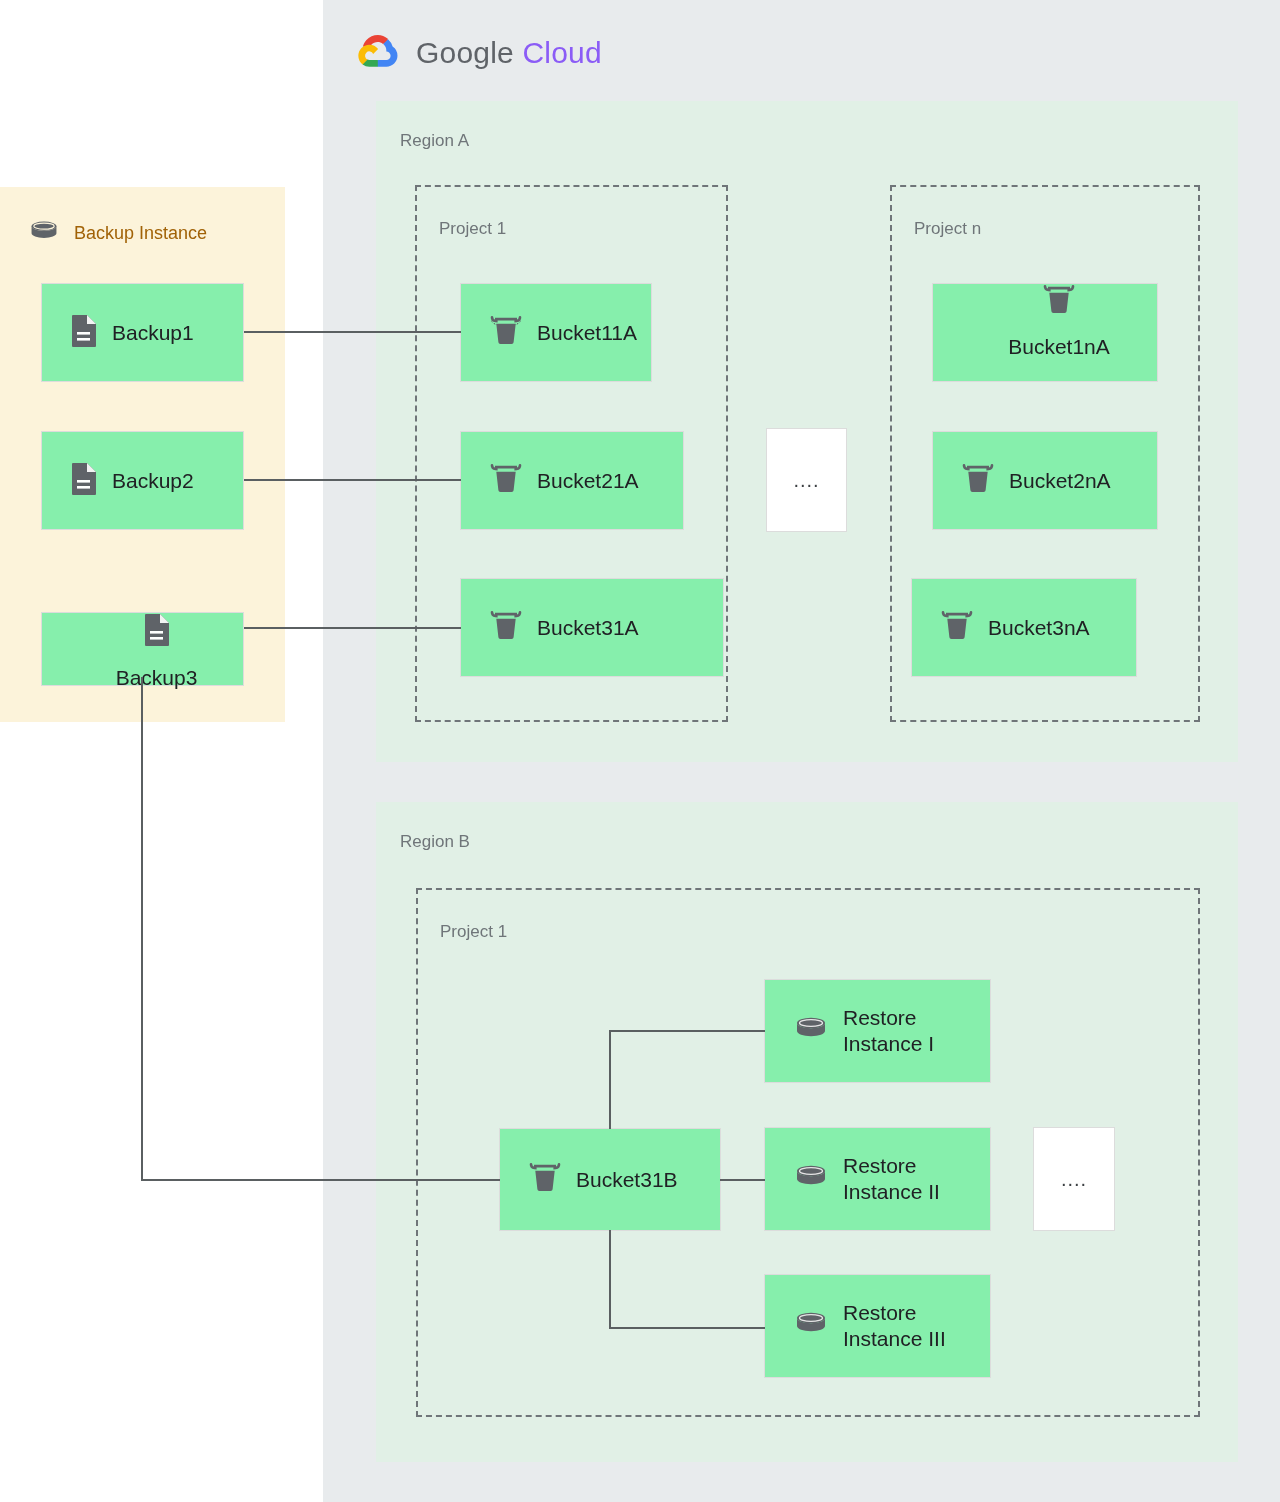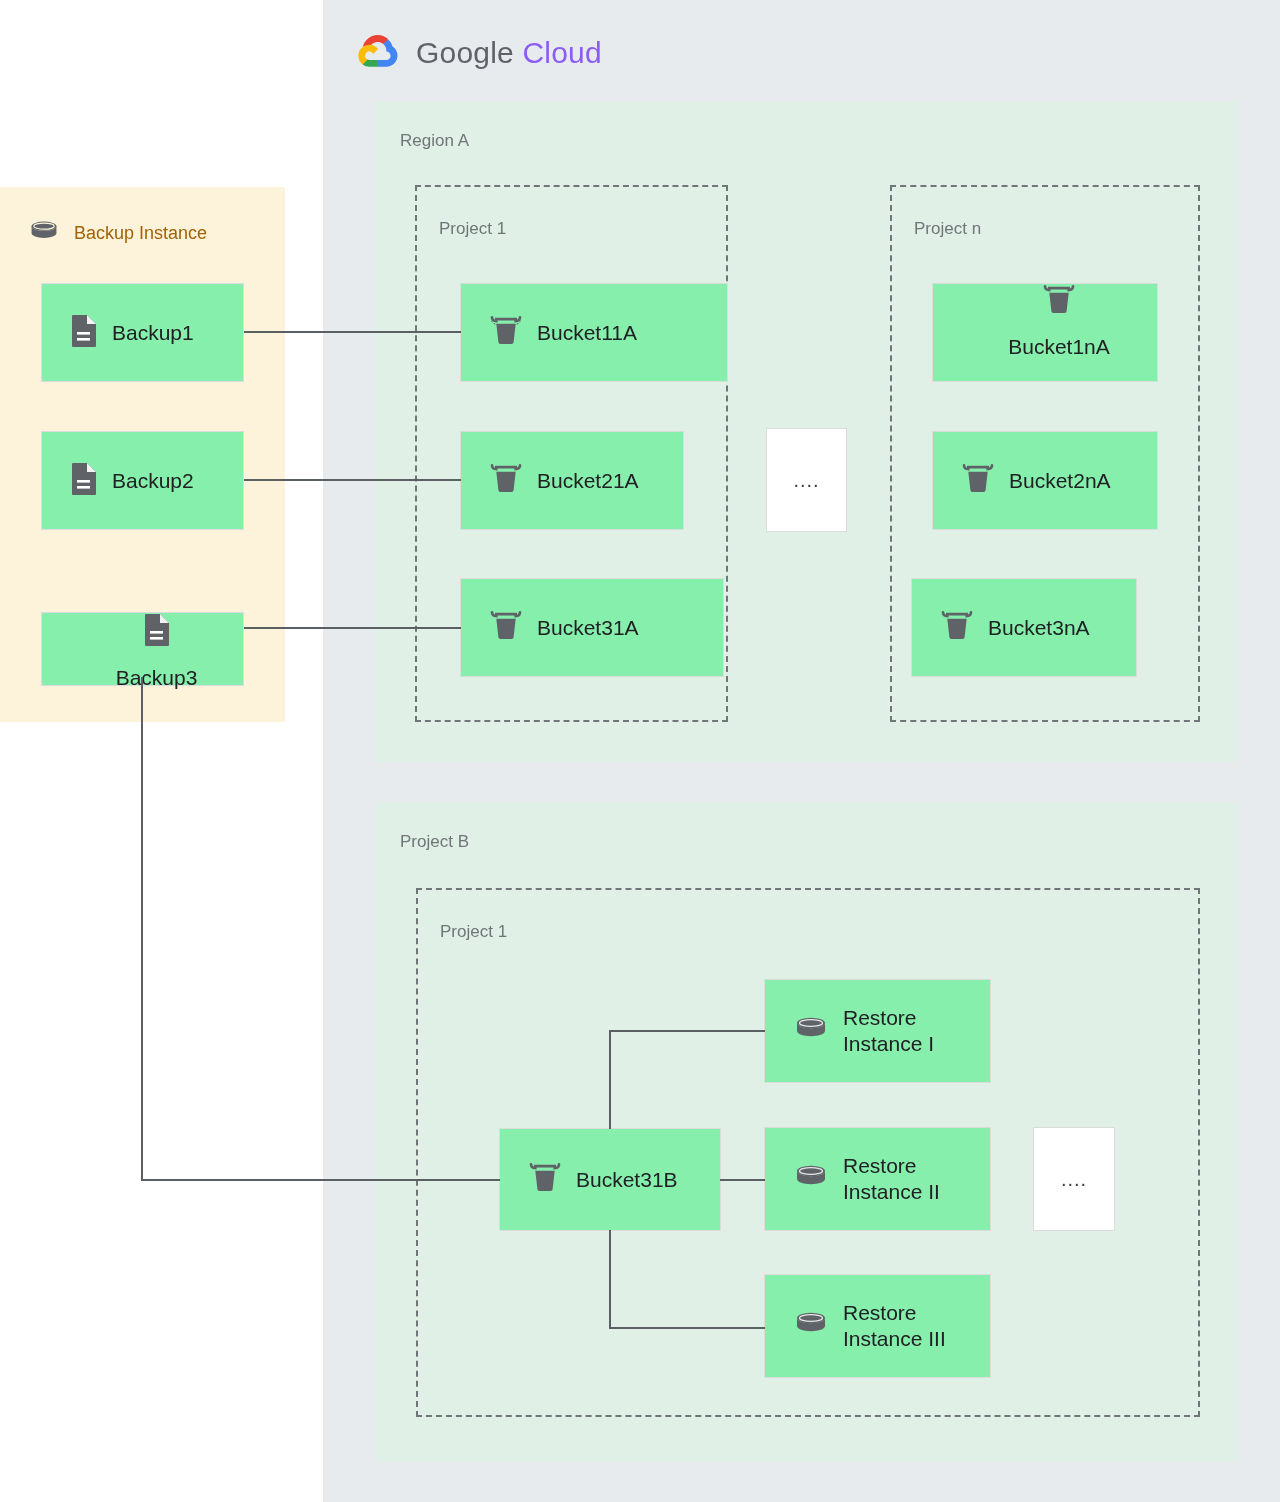--- a/index.html
+++ b/index.html
@@ -113,21 +113,21 @@
   </div>
 
   <div class="project-box" id="project-1a">
     <span class="project-label">Project 1</span>
   </div>
 
   <div class="project-box" id="project-na">
     <span class="project-label">Project n</span>
   </div>
 
-  <div class="node" style="left:460px; top:283px; width:268px; height:99px;">
+  <div class="node" style="left:460px; top:283px; width:192px; height:99px;">
     <span class="icon">
       <svg width="34" height="32" viewBox="0 0 34 32">
           <path d="M2 5l3.6 4.4h22.8L32 5v-.2c0 1.6-1.3 3-3 3.2l-1 .2v1h-22v-1l-1-.2C3.3 7.8 2 6.4 2 4.8V5z" fill="#5f6368"></path>
           <path d="M3 2.2c0 2 1.5 3.6 3.4 3.8l.9.1v-2h19.4v2l.9-.1c1.9-.2 3.4-1.9 3.4-3.8" fill="none" stroke="#5f6368" stroke-width="2.6" stroke-linecap="round"></path>
           <path d="M7.3 8.8h19.4l-2.1 18.4a2 2 0 0 1-2 1.8H11.4a2 2 0 0 1-2-1.8z" fill="#5f6368"></path>
         </svg>
     </span>
     <span class="label">Bucket11A</span>
   </div>
 
@@ -179,21 +179,21 @@
     <span class="icon">
       <svg width="34" height="32" viewBox="0 0 34 32">
           <path d="M3 2.2c0 2 1.5 3.6 3.4 3.8l.9.1v-2h19.4v2l.9-.1c1.9-.2 3.4-1.9 3.4-3.8" fill="none" stroke="#5f6368" stroke-width="2.6" stroke-linecap="round"></path>
           <path d="M7.3 8.8h19.4l-2.1 18.4a2 2 0 0 1-2 1.8H11.4a2 2 0 0 1-2-1.8z" fill="#5f6368"></path>
         </svg>
     </span>
     <span class="label">Bucket3nA</span>
   </div>
 
   <div class="region-panel" id="region-b">
-    <span class="region-label">Project B</span>
+    <span class="region-label">Region B</span>
   </div>
 
   <div class="project-box" id="project-1b">
     <span class="project-label">Project 1</span>
   </div>
 
   <div class="node" style="left:499px; top:1128px; width:222px; height:103px;">
     <span class="icon">
       <svg width="34" height="32" viewBox="0 0 34 32">
           <path d="M3 2.2c0 2 1.5 3.6 3.4 3.8l.9.1v-2h19.4v2l.9-.1c1.9-.2 3.4-1.9 3.4-3.8" fill="none" stroke="#5f6368" stroke-width="2.6" stroke-linecap="round"></path>

